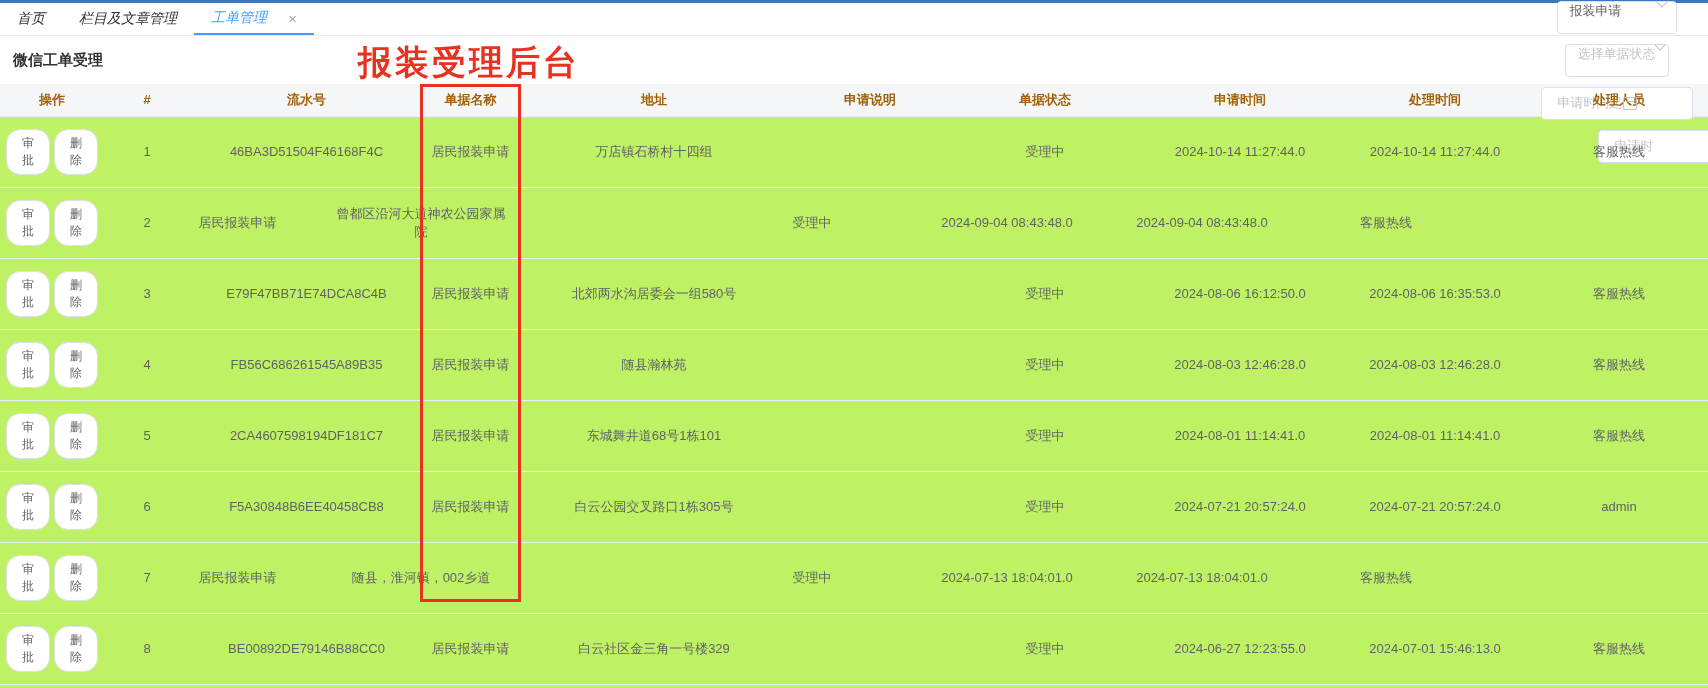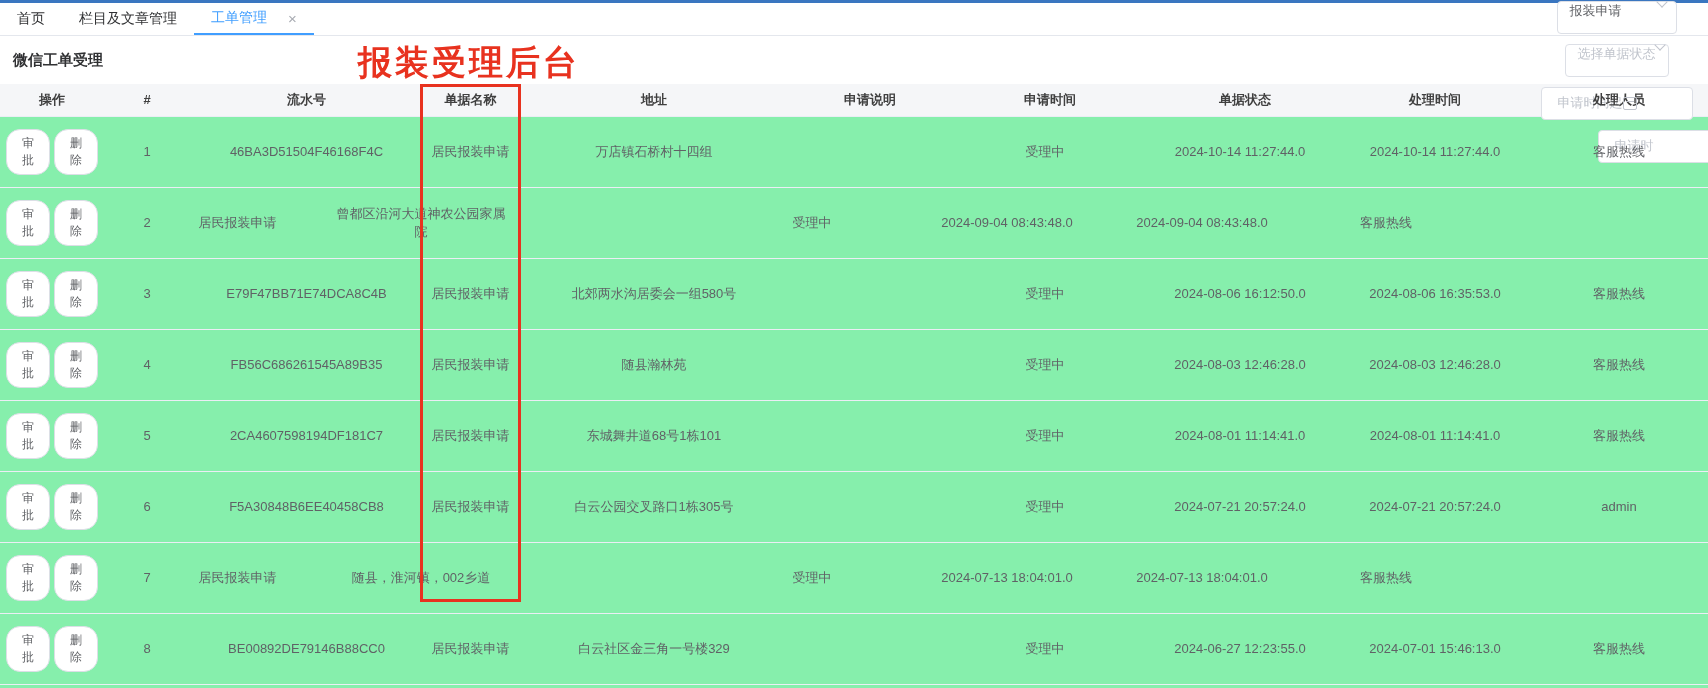--- a/index.html
+++ b/index.html
@@ -4,21 +4,21 @@
 <style>
   * { margin:0; padding:0; box-sizing:border-box; }
   html,body { background:#fff; }
   body { font-family:"Liberation Sans","DejaVu Sans",sans-serif; }
   .screen { position:relative; width:1708px; height:688px; background:#fff; overflow:hidden; }
 
   
   .topline { height:3px; background:#3a76c0; }
 
   
-  .tabbar { display:flex; align-items:stretch; height:33px; border-bottom:1px solid #e4e7ed; background:#fff; }
+  .tabbar { display:flex; align-items:stretch; height:33px; border-bottom:1px solid #e4e7ed; background:#fff;font-style:italic; }
   .tab { display:flex; align-items:center; padding:0 17px; font-size:14px; color:#303133; cursor:pointer; }
   .tab.active { color:#409eff; border-bottom:2px solid #409eff;gap:11px; }
   .tab .close { margin-left:10px; color:#a8abb2; font-size:15px; line-height:1; }
 
   
   .pagehead { display:flex; align-items:center; justify-content:space-between; height:48px; padding:0 14px 0 13px; }
   .page-title { font-size:15px; font-weight:bold; color:#303133; white-space:nowrap; }
   .filters { display:flex; align-items:center; gap:10px; white-space:nowrap;flex-direction:column; }
   .inp, .sel, .date-inp { height:33px; border:1px solid #dcdfe6; border-radius:4px; background:#fff; font-size:13px; }
   .inp { width:155px; padding:0 12px; color:#606266; outline:none; }
@@ -29,26 +29,26 @@
   .sel-val.placeholder { color:#c0c4cc; }
   .chev { width:8px; height:8px; border-right:1.5px solid #c0c4cc; border-bottom:1.5px solid #c0c4cc; transform:rotate(45deg); margin-top:-4px; flex:none; }
   .date-inp { display:flex; align-items:center; justify-content:flex-start; width:152px; padding:0 16px; cursor:pointer; }
   .date-inp .ph { color:#c0c4cc; }
   .cal { width:14px; height:13px; border:1px solid #c0c4cc; border-radius:2px; position:relative; flex:none; }
   .cal::before { content:''; position:absolute; left:2px; right:2px; top:3px; border-top:1px solid #c0c4cc; }
   .date-inp.clipped { margin-right:-112px; width:150px; }
 
   
   .table { width:1708px; }
-  .trow { display:flex; align-items:stretch; border-bottom:1px solid #ebeef5; background:#86efac; }
+  .trow { display:flex; align-items:stretch; border-bottom:1px solid #ebeef5; background:#bef264; }
   .cell { flex:none; display:flex; align-items:center; justify-content:center; text-align:center; font-size:13px; color:#606266; padding:12px 4px; line-height:1.4; }
   .c0{width:104px}.c1{width:86px}.c2{width:233px}.c3{width:95px}.c4{width:272px}
   .c5{width:160px}.c6{width:190px}.c7{width:200px}.c8{width:190px}.c9{width:178px}
   .thead { background:#f5f6f8; border-bottom:1px solid #ebeef5; }
-  .thead .cell { font-weight:bold; color:#404040; padding:7px 4px; }
+  .thead .cell { font-weight:bold; color:#a16207; padding:7px 4px; }
   .trow.body { min-height:48px; }
   .addr { white-space:pre-line; }
   .pill { background:#fff; border:1px solid #dcdfe6; border-radius:14px; color:#606266; font-size:12px; padding:5px 11px; margin:0 2px; cursor:pointer; font-family:inherit; }
 
   
   .ann-text { position:absolute; left:358px; top:40px; font-size:34px; font-weight:bold; color:var(--ann-red,#e8321f); letter-spacing:3px; z-index:6; white-space:nowrap; }
   .ann-box { position:absolute; left:420px; top:84px; width:101px; height:518px; border:3px solid var(--ann-red,#e8321f); z-index:5; pointer-events:none; }
 </style>
 </head>
 <body>
@@ -93,22 +93,22 @@
   </div>
 
   <div class="table">
     <div class="trow thead">
       <div class="cell c0">操作</div>
       <div class="cell c1">#</div>
       <div class="cell c2">流水号</div>
       <div class="cell c3">单据名称</div>
       <div class="cell c4">地址</div>
       <div class="cell c5">申请说明</div>
+      <div class="cell c6">单据状态</div>
       <div class="cell c7">申请时间</div>
-      <div class="cell c6">单据状态</div>
       <div class="cell c8">处理时间</div>
       <div class="cell c9">处理人员</div>
     </div>
     <div id="table-body">
         <div class="trow body">
     <div class="cell c0">
       <button class="pill">审批</button>
       <button class="pill">删除</button>
     </div>
     <div class="cell c1">1</div>

